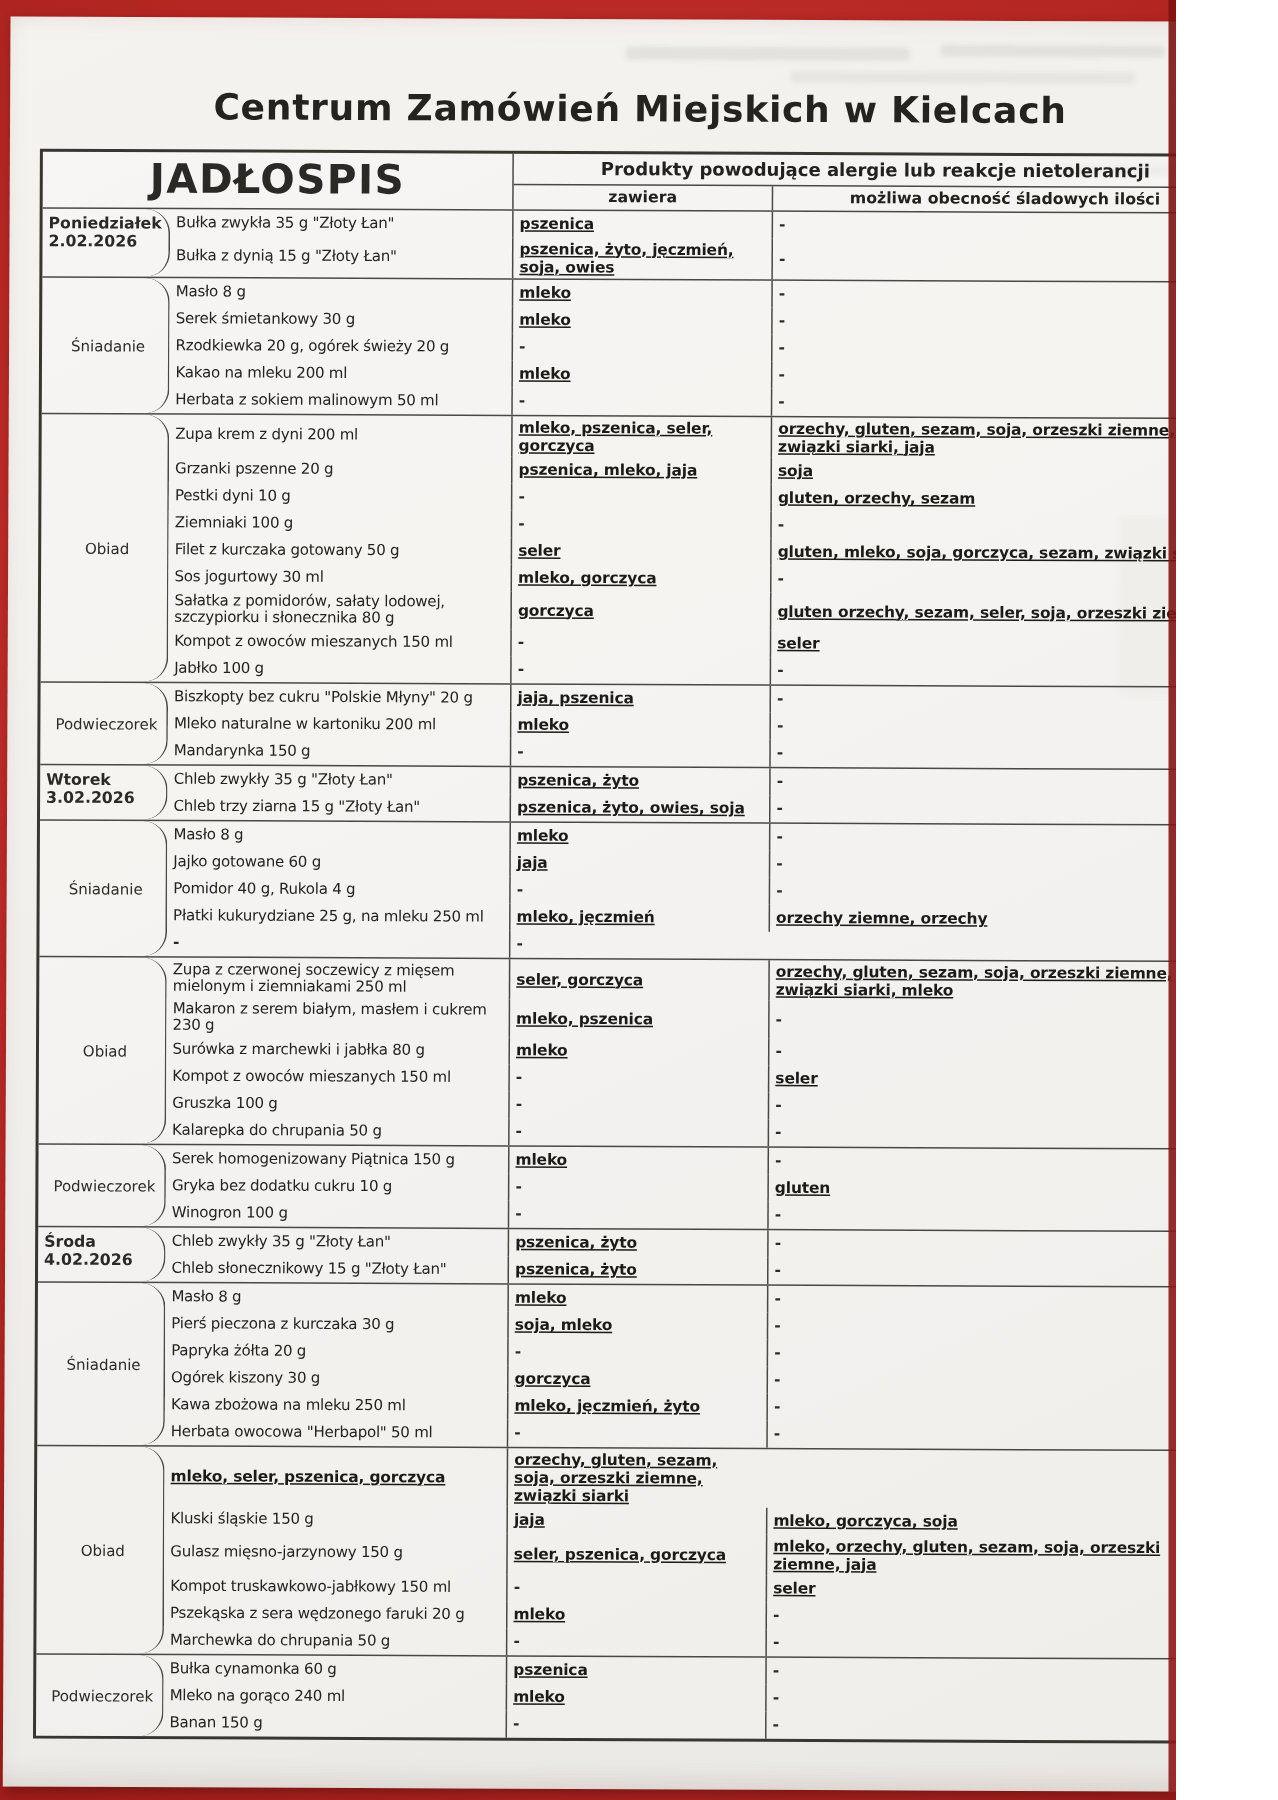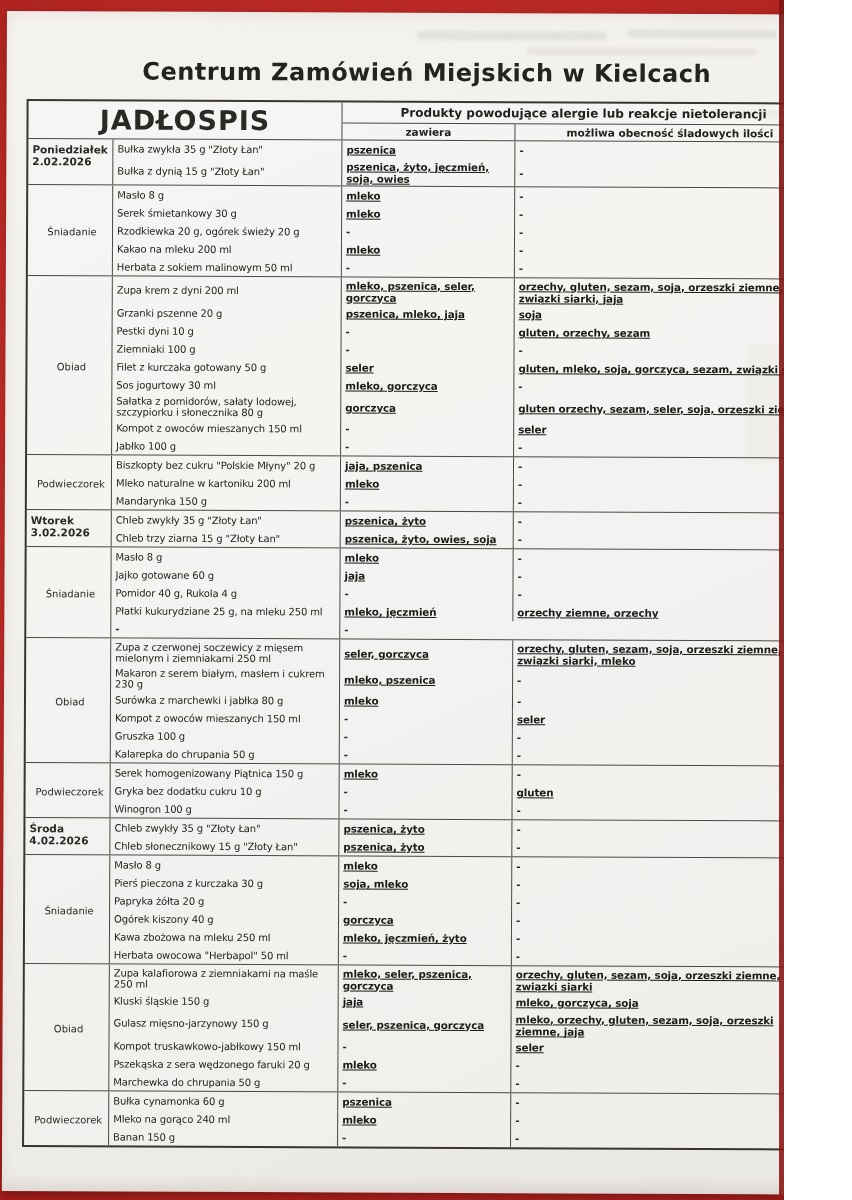--- a/index.html
+++ b/index.html
@@ -67,21 +67,21 @@
   .subcols { display: grid; grid-template-columns: 173px 1fr; flex: 1; }
   .subcol { font-weight: bold; font-size: 10.5px; text-align: center; padding: 2px; }
   .subcol.contains { border-right: 1px solid var(--line); }
 
   .section { display: flex; border-top: 1px solid var(--line); }
   .section:first-child { border-top: none; }
   .label-cell {
     width: 85px; flex: 0 0 85px;
     border-right: 1px solid var(--line);
     padding: 4px 0 2px 4px;
-    font-size: 10px; color: #2b2a26;
+    font-size: 10px; color: #2b2a26; border-radius: 16px;
   }
   .label-cell.day { font-weight: bold; font-size: 10.5px; }
   .label-cell.meal { display:flex; align-items:center; justify-content:center; text-align:center; }
   .day-name { display: block; }
   .day-date { display: block; font-weight: bold; }
   .rows { flex: 1; display: flex; flex-direction: column; }
   .row { display: grid; grid-template-columns: 229px 173px 1fr; flex: 1; }
   .cell { padding: 1.5px 4px; display: flex; align-items: center; min-height: 18px; }
   .cell.food { border-right: 1px solid var(--line); font-size: 10px; letter-spacing: -0.15px; color:#24231f; }
   .cell.contains { border-right: 1px solid var(--line); }
@@ -524,21 +524,21 @@
               <div class="row">
                 <div class="cell food">Papryka żółta 20 g</div>
                 <div class="cell contains">
                   <span class="dash">-</span>
                 </div>
                 <div class="cell traces">
                   <span class="dash">-</span>
                 </div>
               </div>
               <div class="row">
-                <div class="cell food">Ogórek kiszony 40 g</div>
+                <div class="cell food">Ogórek kiszony 30 g</div>
                 <div class="cell contains">
                   <span class="allergen">gorczyca</span>
                 </div>
                 <div class="cell traces">
                   <span class="dash">-</span>
                 </div>
               </div>
               <div class="row">
                 <div class="cell food">Kawa zbożowa na mleku 250 ml</div>
                 <div class="cell contains">
@@ -556,21 +556,20 @@
                 <div class="cell traces">
                   <span class="dash">-</span>
                 </div>
               </div>
             </div>
           </div>
           <div class="section">
             <div class="label-cell meal">Obiad</div>
             <div class="rows">
               <div class="row">
-                <div class="cell food">Zupa kalafiorowa z ziemniakami na maśle 250 ml</div>
                 <div class="cell contains">
                   <span class="allergen">mleko, seler, pszenica, gorczyca</span>
                 </div>
                 <div class="cell traces">
                   <span class="allergen">orzechy, gluten, sezam, soja, orzeszki ziemne, związki siarki</span>
                 </div>
               </div>
               <div class="row">
                 <div class="cell food">Kluski śląskie 150 g</div>
                 <div class="cell contains">

